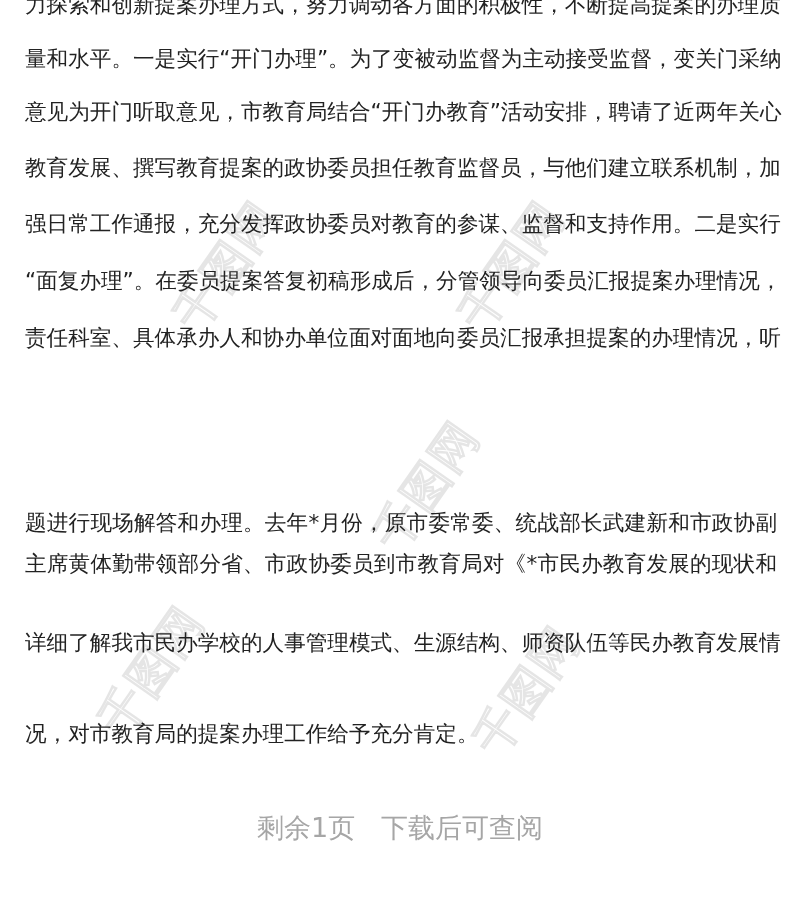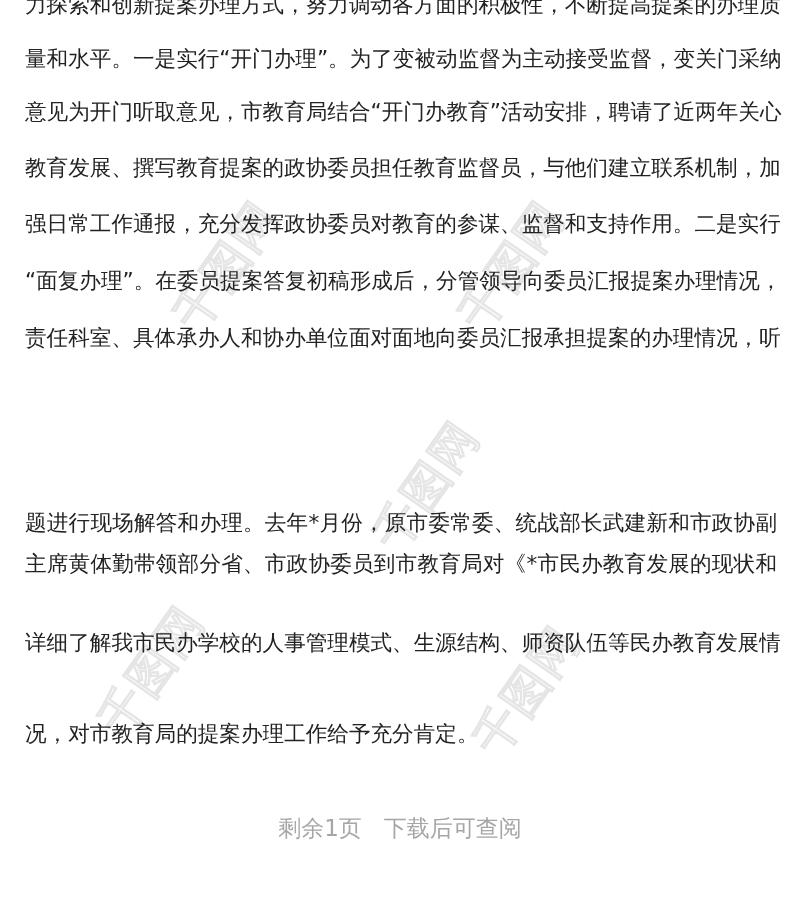--- a/index.html
+++ b/index.html
@@ -47,21 +47,21 @@
       white-space: nowrap;
       pointer-events: none;
       letter-spacing: 2px;
     }
     .remaining {
       position: absolute;
       left: 0;
       top: 805px;
       width: 800px;
       text-align: center;
-      font-size: 23px;
+      font-size: 27px;
       color: #a6a6a6;
       white-space: pre;
       line-height: 46px;
     }
   </style>
 </head>
 <body>
 
 <div class="doc">
 

